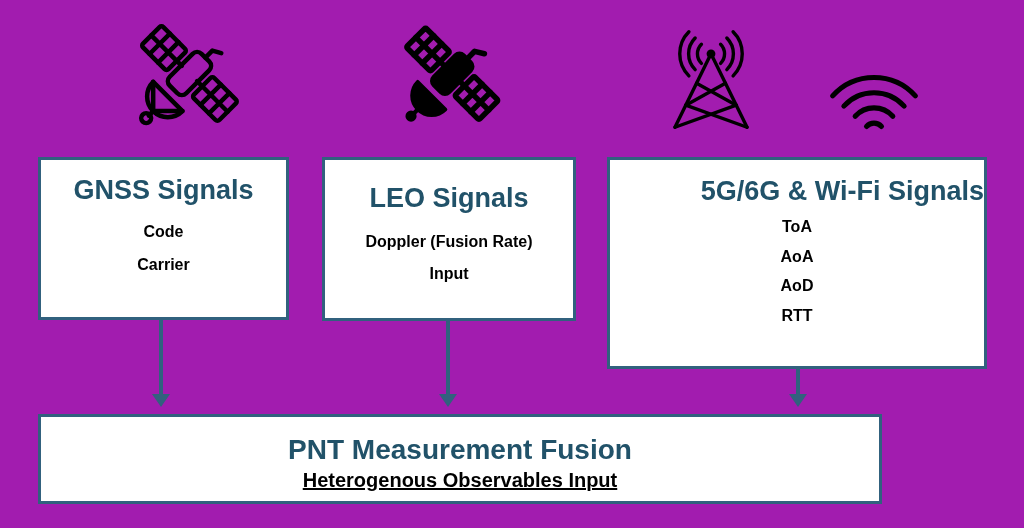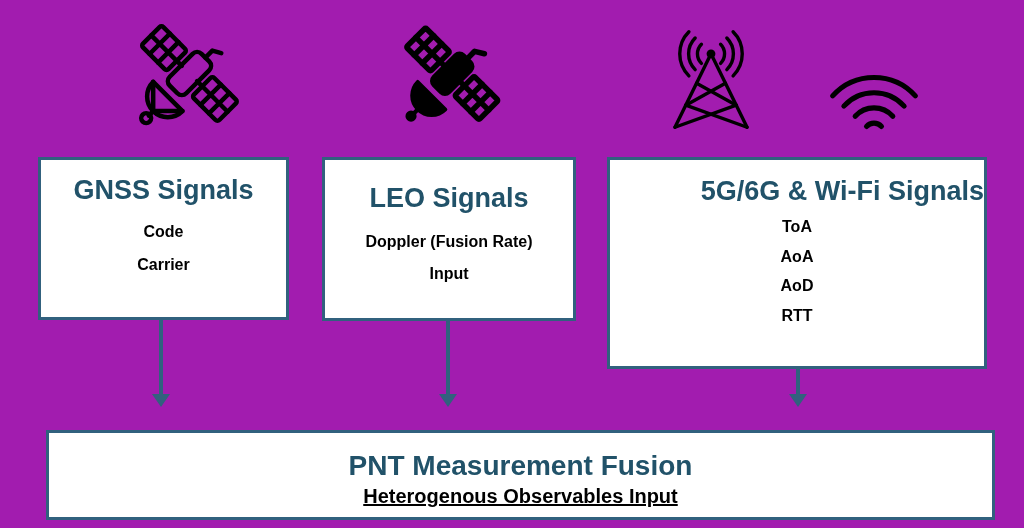--- a/index.html
+++ b/index.html
@@ -167,18 +167,18 @@
   </div>
   <div class="arrow" style="left:437px;top:321px;height:86px;">
     <div class="arrow-stem"></div>
     <div class="arrow-head"></div>
   </div>
   <div class="arrow" style="left:787px;top:369px;height:38px;">
     <div class="arrow-stem"></div>
     <div class="arrow-head"></div>
   </div>
 
-  <div class="box fusion-box" style="left:38px;top:430px;width:949px;height:90px;margin-left:8px;">
+  <div class="box fusion-box" style="left:38px;top:414px;width:844px;height:90px;">
     <div class="box-title">PNT Measurement Fusion</div>
     <div class="fusion-sub">Heterogenous Observables Input</div>
   </div>
 
 </div>
 
 </body></html>

